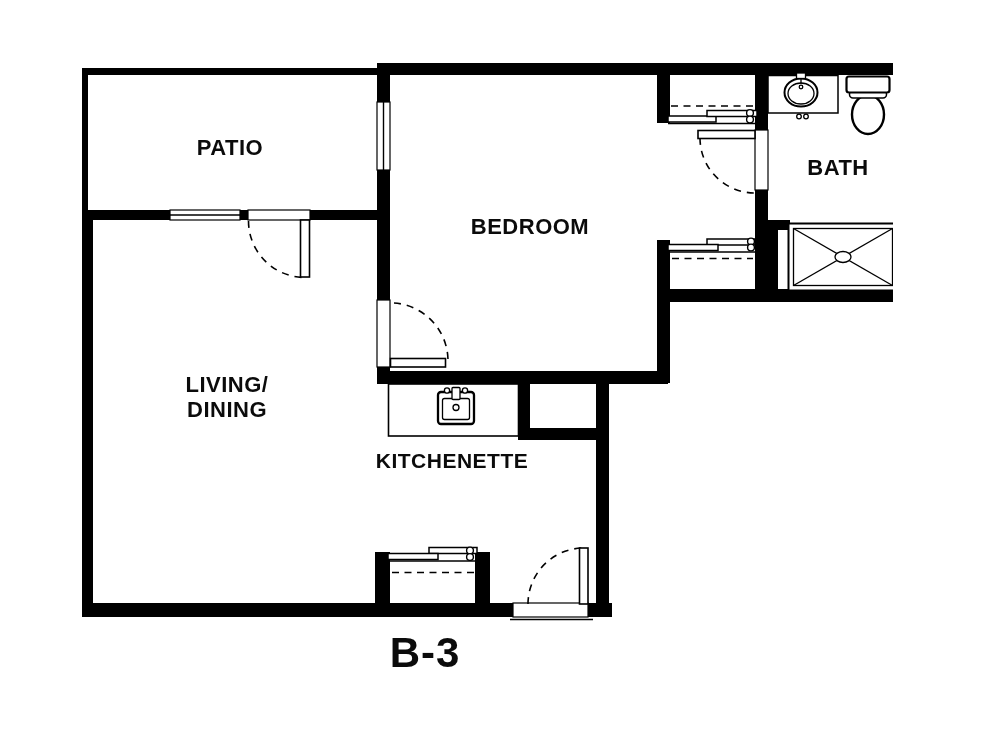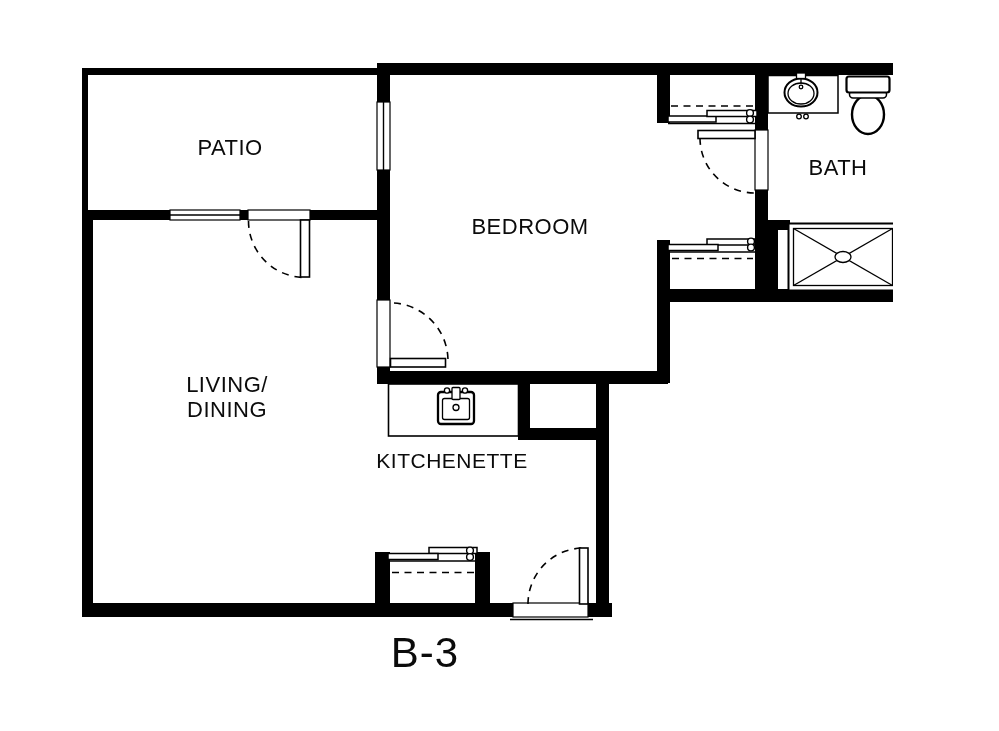--- a/index.html
+++ b/index.html
@@ -1,18 +1,19 @@
 <!DOCTYPE html>
 <html><head>
 <meta charset="utf-8">
 <style>
   html,body{margin:0;padding:0;background:#ffffff;}
   .stage{
     width:893px;height:731px;background:#ffffff;position:relative;overflow:hidden;
     font-family:"Liberation Sans", sans-serif;
+    font-weight:bold;
   }
   svg{display:block;}
   .wall{fill:#000000;stroke:none;}
   .opening{fill:#ffffff;stroke:#000000;stroke-width:1.2;}
   .leaf{fill:#ffffff;stroke:#000000;stroke-width:1.6;}
   .swing{fill:none;stroke:#000000;stroke-width:1.6;stroke-dasharray:7 6;}
   .thin{stroke:#000000;stroke-width:1.4;fill:none;}
   .dash{stroke:#000000;stroke-width:1.5;fill:none;stroke-dasharray:7 5.5;}
   .bar{fill:#ffffff;stroke:#000000;stroke-width:1.5;}
   .knob{fill:#ffffff;stroke:#000000;stroke-width:1.4;}

